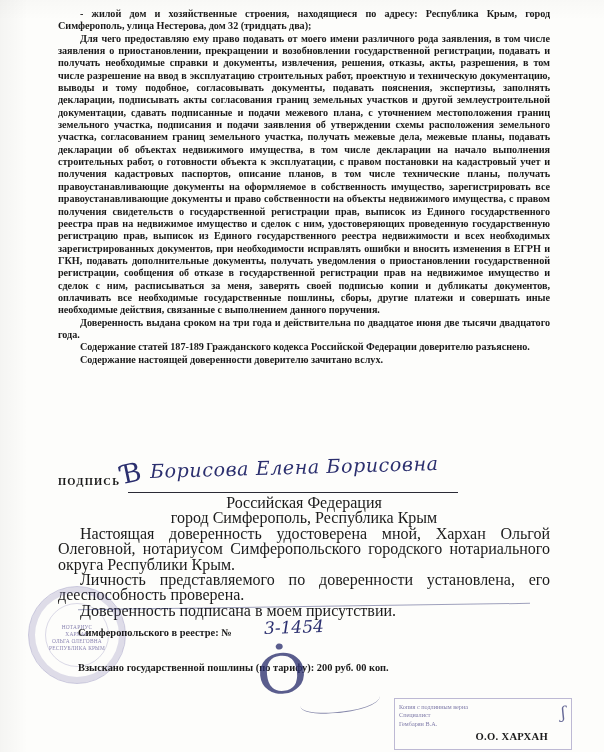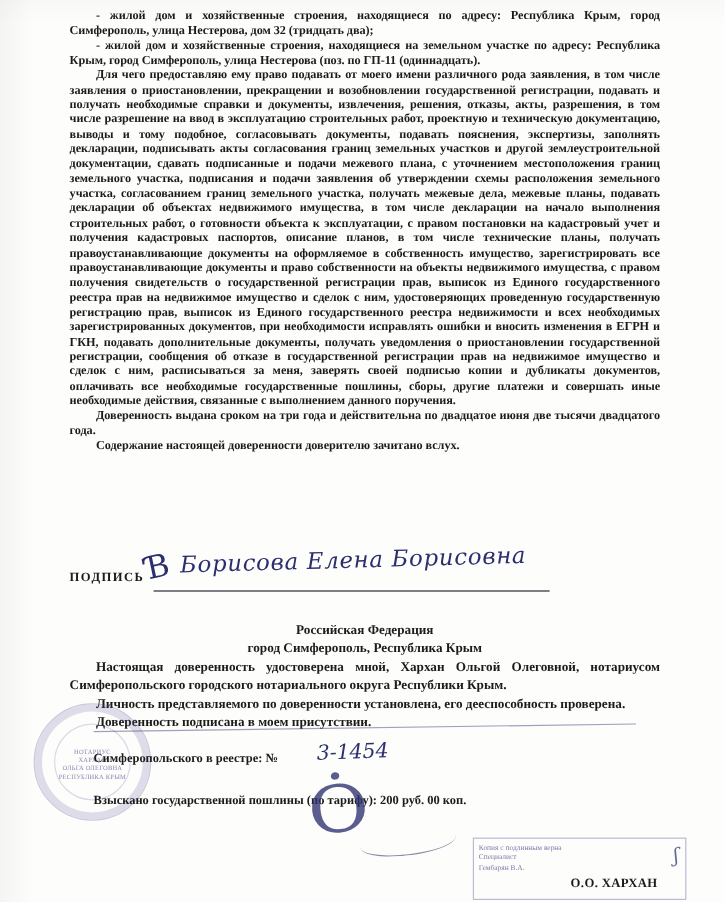--- a/index.html
+++ b/index.html
@@ -88,25 +88,25 @@
     left: 122px;
     top: 458px;
     font-family: "DejaVu Serif", serif;
     font-size: 26px;
     color: #2b2f6e;
     transform: rotate(-12deg);
   }
   .notary-block {
     position: absolute;
     left: 58px;
-    top: 518px;
+    top: 495px;
     width: 492px;
-    font-size: 11px;
+    font-size: 16px;
     line-height: 15.4px;
-    font-weight: 700;
+    font-weight: 400;
   }
   .center {
     text-align: center;
   }
   .notary-block .ind {
     text-indent: 22px;
     text-align: justify;
   }
   .reg-line {
     position: absolute;
@@ -242,23 +242,23 @@
     pointer-events: none;
   }
 </style>
 </head>
 <body>
 
 <div class="page">
 
   <div class="body-text">
     <p class="p-dash">- жилой дом и хозяйственные строения, находящиеся по адресу: Республика Крым, город Симферополь, улица Нестерова, дом 32 (тридцать два);</p>
-    <p class="p-dash">- жилой дом и хозяйственные строения, находящиеся  на земельном участке по адресу: Республика Крым, город Симферополь, улица Нестерова (поз. по ГП-11 (одиннадцать).</p>
     <p class="p-indent blk">Для чего предоставляю ему право подавать от моего имени различного рода заявления, в том числе заявления о приостановлении, прекращении и возобновлении государственной регистрации, подавать и получать необходимые справки и документы, извлечения, решения, отказы, акты, разрешения, в том числе разрешение на ввод в эксплуатацию строительных работ, проектную и техническую документацию, выводы и тому подобное, согласовывать документы, подавать пояснения, экспертизы, заполнять декларации, подписывать акты согласования границ земельных участков и другой землеустроительной документации, сдавать подписанные и подачи межевого плана, с уточнением местоположения границ земельного участка, подписания и подачи заявления об утверждении схемы расположения земельного участка, согласованием границ земельного участка, получать межевые дела, межевые планы, подавать декларации об объектах недвижимого имущества, в том числе декларации на начало выполнения строительных работ, о готовности объекта к эксплуатации, с правом постановки на кадастровый учет и получения кадастровых паспортов, описание планов, в том числе технические планы, получать правоустанавливающие документы на оформляемое в собственность имущество, зарегистрировать все правоустанавливающие документы и право собственности на объекты недвижимого имущества, с правом получения свидетельств о государственной регистрации прав, выписок из Единого государственного реестра прав на недвижимое имущество и сделок с ним, удостоверяющих проведенную государственную регистрацию прав, выписок из Единого государственного реестра недвижимости и всех необходимых зарегистрированных документов, при необходимости исправлять ошибки и вносить изменения в ЕГРН и ГКН, подавать дополнительные документы, получать уведомления о приостановлении государственной регистрации, сообщения об отказе в государственной регистрации прав на недвижимое имущество и сделок с ним, расписываться за меня, заверять своей подписью копии и дубликаты документов, оплачивать все необходимые государственные пошлины, сборы, другие платежи и совершать иные необходимые действия, связанные с выполнением данного поручения.</p>
     <p class="p-indent blk">Доверенность выдана сроком на три года и действительна по двадцатое июня две тысячи двадцатого года.</p>
+    <p class="p-indent blk">Содержание статей 187-189 Гражданского кодекса Российской Федерации доверителю разъяснено.</p>
     <p class="p-indent blk">Содержание настоящей доверенности доверителю зачитано вслух.</p>
   </div>
 
   <div class="sig-line-label">ПОДПИСЬ</div>
   <div class="hw-flourish">Ɓ</div>
   <div class="handwriting">Борисова Елена Борисовна</div>
   <div class="sig-rule"></div>
 
   <div class="notary-block">
     <div class="center">Российская Федерация</div>

